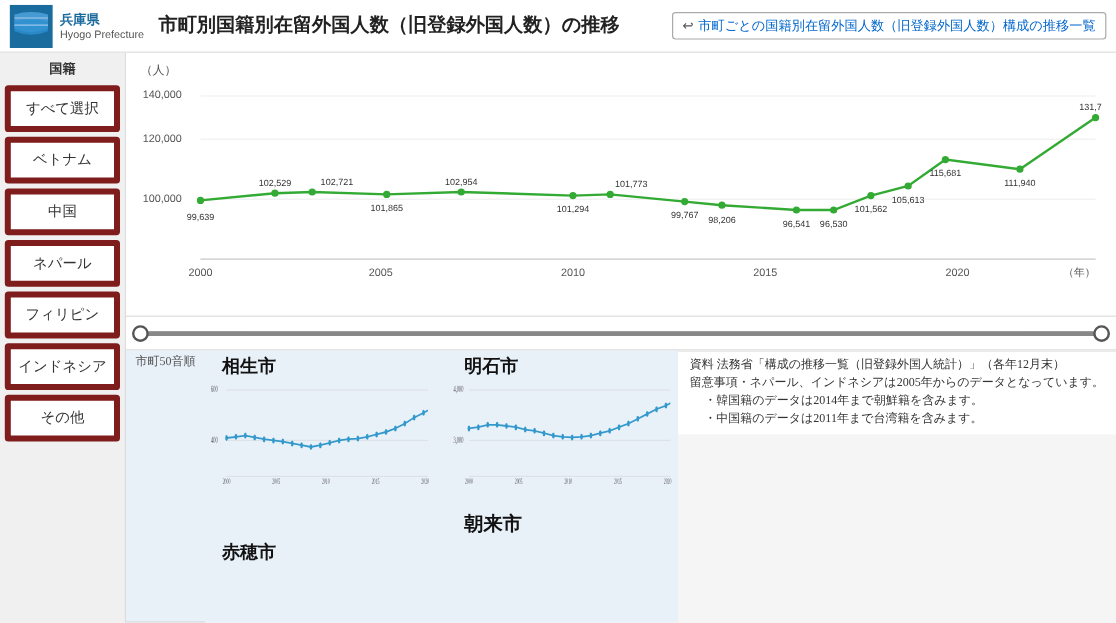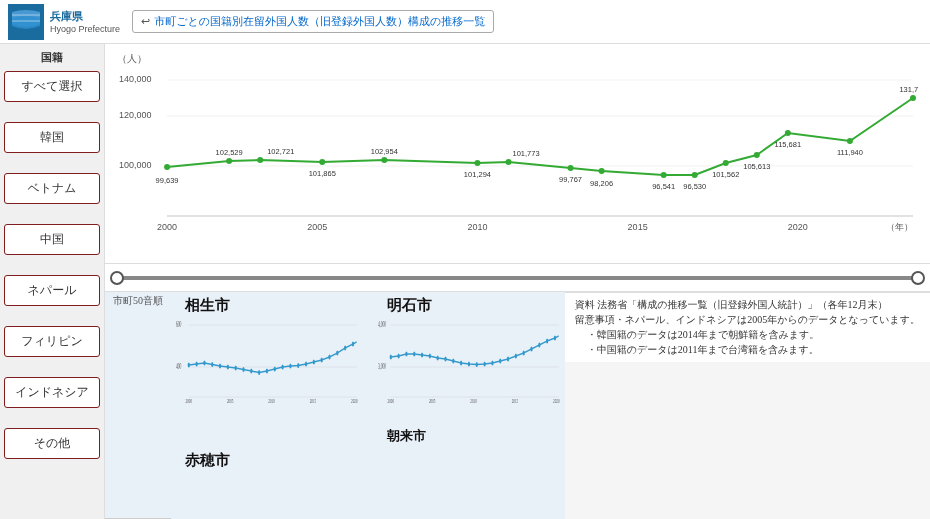--- a/index.html
+++ b/index.html
@@ -12,21 +12,21 @@
     .header-title { font-size: 16px; font-weight: bold; color: #222; flex: 1; }
     .header-link { display: flex; align-items: center; font-size: 11px; color: #0066cc; cursor: pointer; border: 1px solid #aaa; padding: 3px 8px; border-radius: 3px; white-space: nowrap; }
     .header-link-arrow { margin-right: 4px; color: #555; }
 
     
     .main { display: flex; height: calc(519px - 44px); }
 
     
     .sidebar { width: 105px; background: #f0f0f0; border-right: 1px solid #ddd; display: flex; flex-direction: column; padding: 6px 4px; overflow-y: auto; }
     .sidebar-title { text-align: center; font-size: 11px; color: #333; margin-bottom: 6px; font-weight: bold; }
-    .sidebar-btn { background: #fff; border: 1px solid #7f1d1d; border-radius: 3px; padding: 6px 4px; margin-bottom: 20px; text-align: center; cursor: pointer; font-size: 12px; color: #333; }
+    .sidebar-btn { background: #fff; border: 5px solid #7f1d1d; border-radius: 3px; padding: 6px 4px; margin-bottom: 4px; text-align: center; cursor: pointer; font-size: 12px; color: #333; }
 
     
     .content { flex: 1; display: flex; flex-direction: column; overflow: hidden; }
 
     
     .main-chart-area { background: #fff; padding: 8px 12px 4px 12px; border-bottom: 1px solid #ddd; position: relative; height: 220px; }
     .chart-y-label { font-size: 10px; color: #555; margin-bottom: 2px; }
     .main-svg { width: 100%; height: 170px; }
 
     
@@ -51,32 +51,32 @@
       <path d="M4 8 Q18 4 32 8 L32 20 Q18 26 4 20 Z" fill="#5aace8" opacity="0.7"></path>
       <path d="M4 14 Q18 10 32 14 L32 22 Q18 28 4 22 Z" fill="#2d8ecf" opacity="0.8"></path>
       <line x1="4" y1="11" x2="32" y2="11" stroke="#fff" stroke-width="1" opacity="0.5"></line>
       <line x1="4" y1="17" x2="32" y2="17" stroke="#fff" stroke-width="1" opacity="0.5"></line>
     </svg>
     <div>
       <div style="font-size:11px;font-weight:bold;color:#1a6b9e;">兵庫県</div>
       <div style="font-size:9px;color:#555;">Hyogo Prefecture</div>
     </div>
   </div>
+  <div class="header-title">市町別国籍別在留外国人数（旧登録外国人数）の推移</div>
   <div class="header-link">
     <span class="header-link-arrow">↩</span>
     <span>市町ごとの国籍別在留外国人数（旧登録外国人数）構成の推移一覧</span>
   </div>
 </div>
 
 <div class="main">
 
   <div class="sidebar">
     <div class="sidebar-title">国籍</div>
     <div class="sidebar-btn">すべて選択</div>
-    <div class="sidebar-btn">韓国</div>
     <div class="sidebar-btn">ベトナム</div>
     <div class="sidebar-btn">中国</div>
     <div class="sidebar-btn">ネパール</div>
     <div class="sidebar-btn">フィリピン</div>
     <div class="sidebar-btn">インドネシア</div>
     <div class="sidebar-btn">その他</div>
   </div>
 
   <div class="content">
 
@@ -239,21 +239,21 @@
             </g>
           </svg>
         </div>
 
         <div style="background:#e8f0f8;margin-top:24px;">
           <div style="font-size:15px;font-weight:bold;color:#111;padding-left:10px;padding-bottom:2px;">赤穂市</div>
 
         </div>
 
         <div style="background:#e8f0f8;">
-          <div style="font-size:13px;font-weight:bold;color:#111;padding-left:10px;padding-bottom:2px;">朝来市</div>
+          <div style="font-size:16px;font-weight:bold;color:#111;padding-left:10px;padding-bottom:2px;">朝来市</div>
 
         </div>
 
       </div>
 
       <div class="footnote-area">
         <div>資料 法務省「構成の推移一覧（旧登録外国人統計）」（各年12月末）</div>
         <div>留意事項・ネパール、インドネシアは2005年からのデータとなっています。</div>
         <div class="footnote-indent">・韓国籍のデータは2014年まで朝鮮籍を含みます。</div>
         <div class="footnote-indent">・中国籍のデータは2011年まで台湾籍を含みます。</div>

